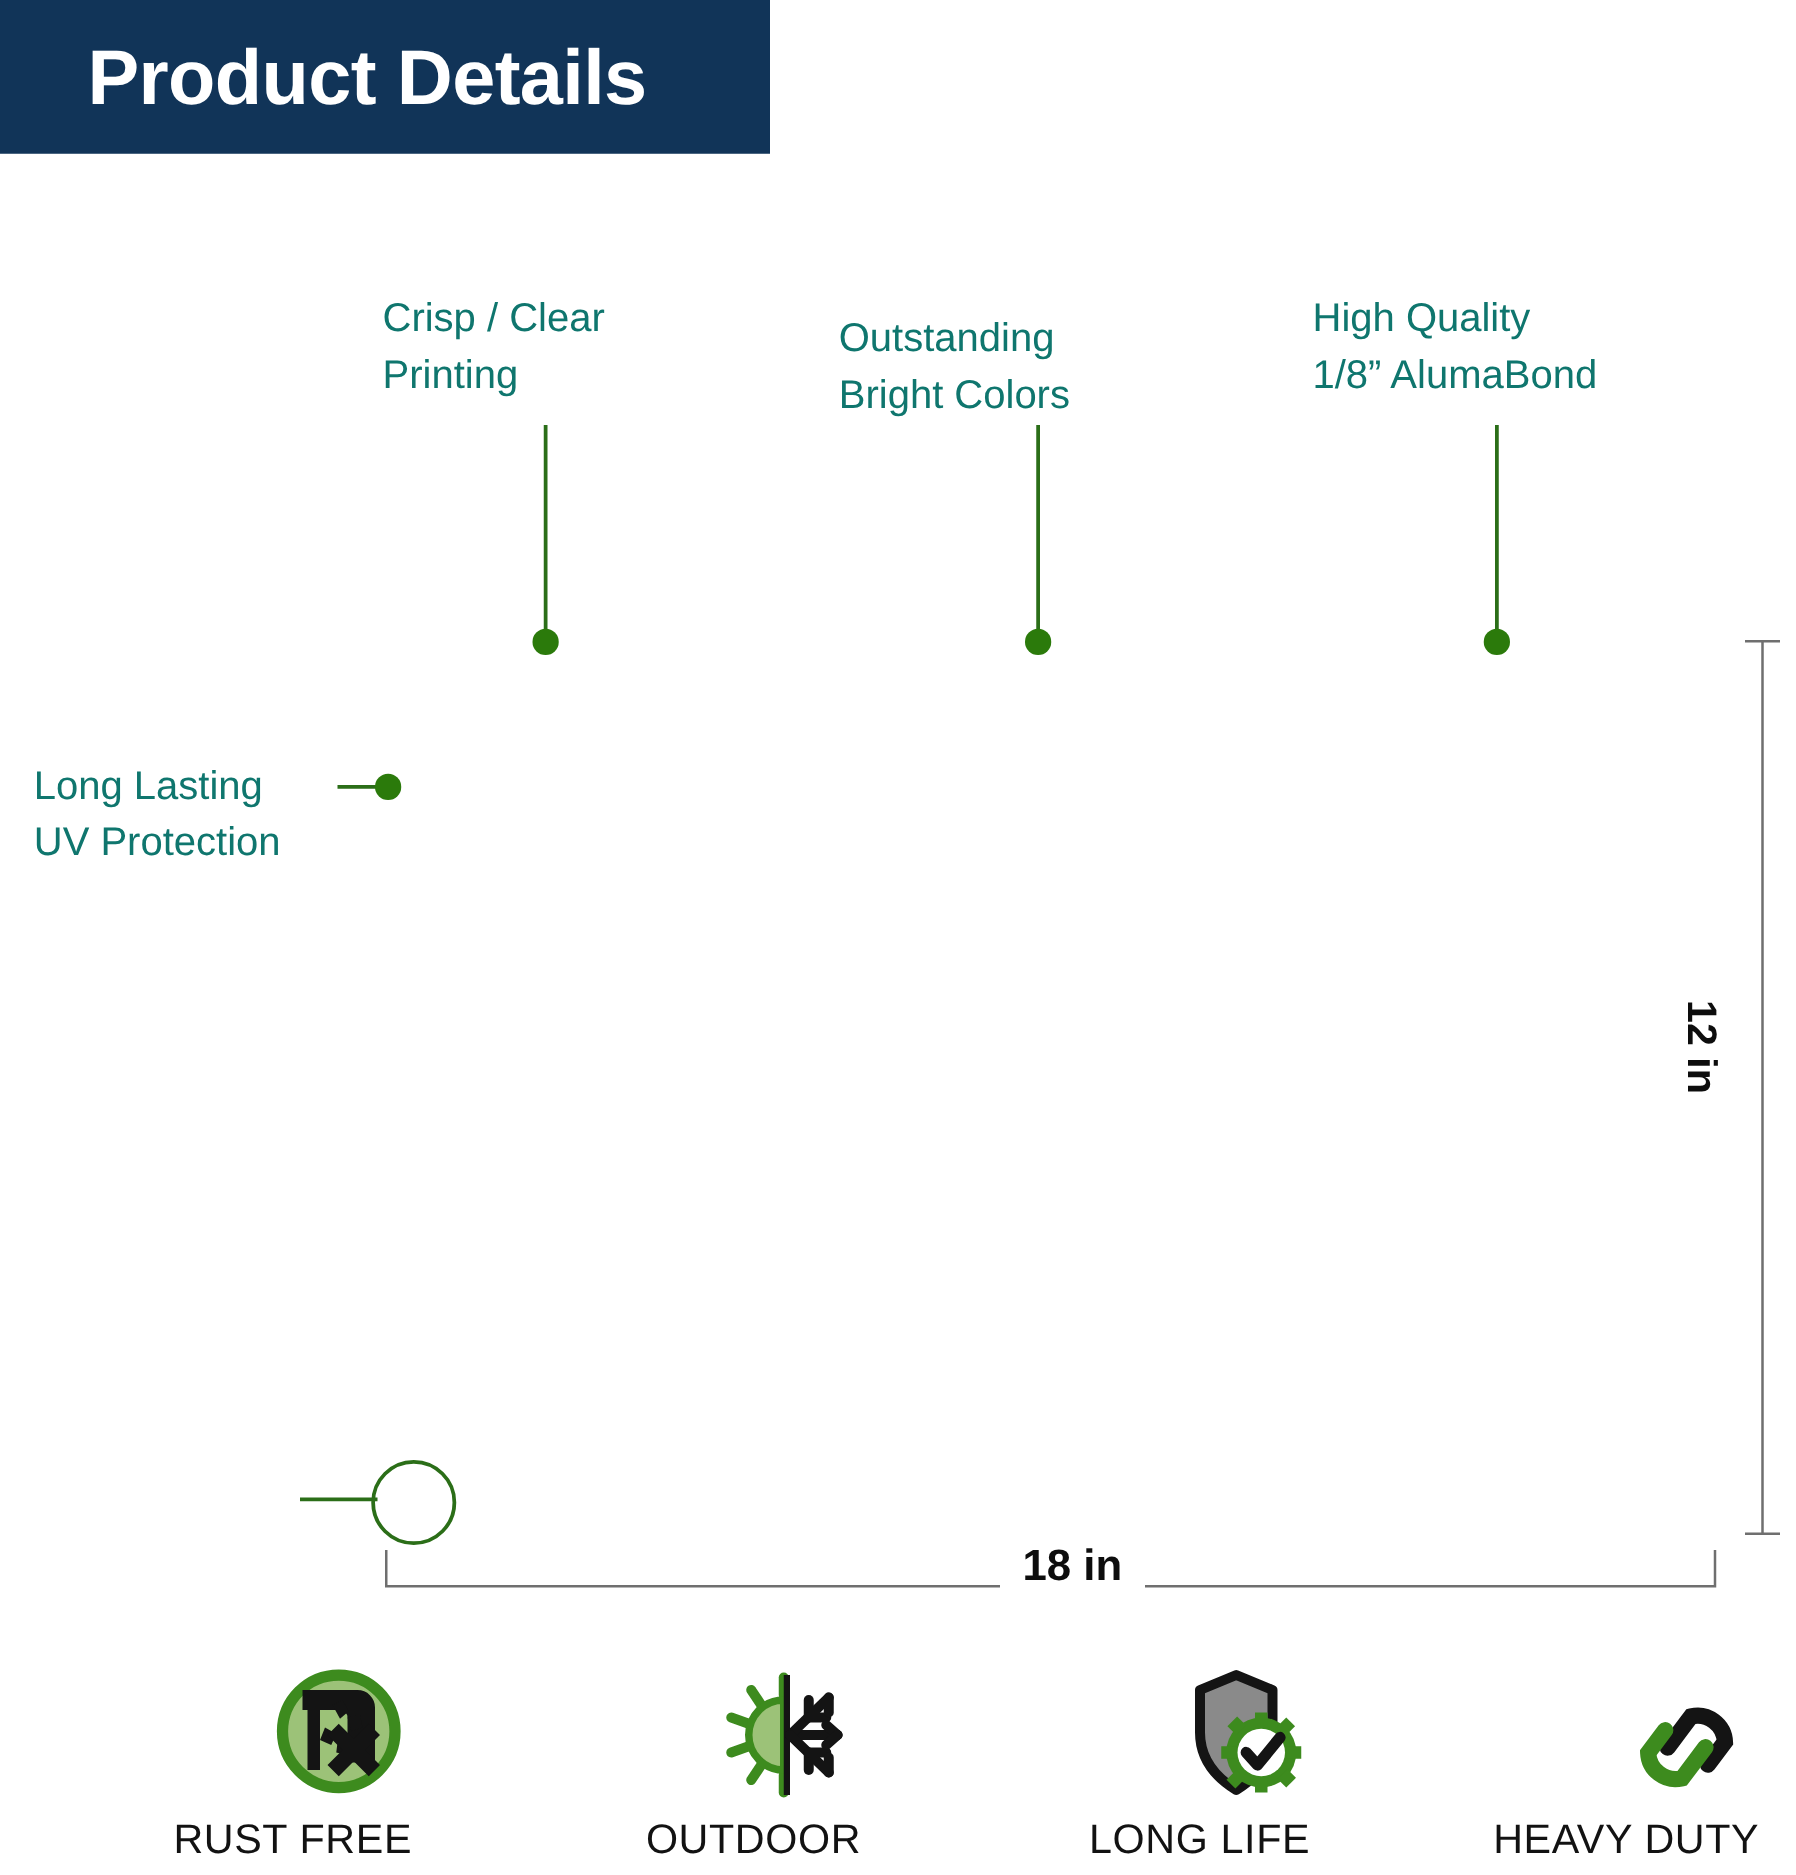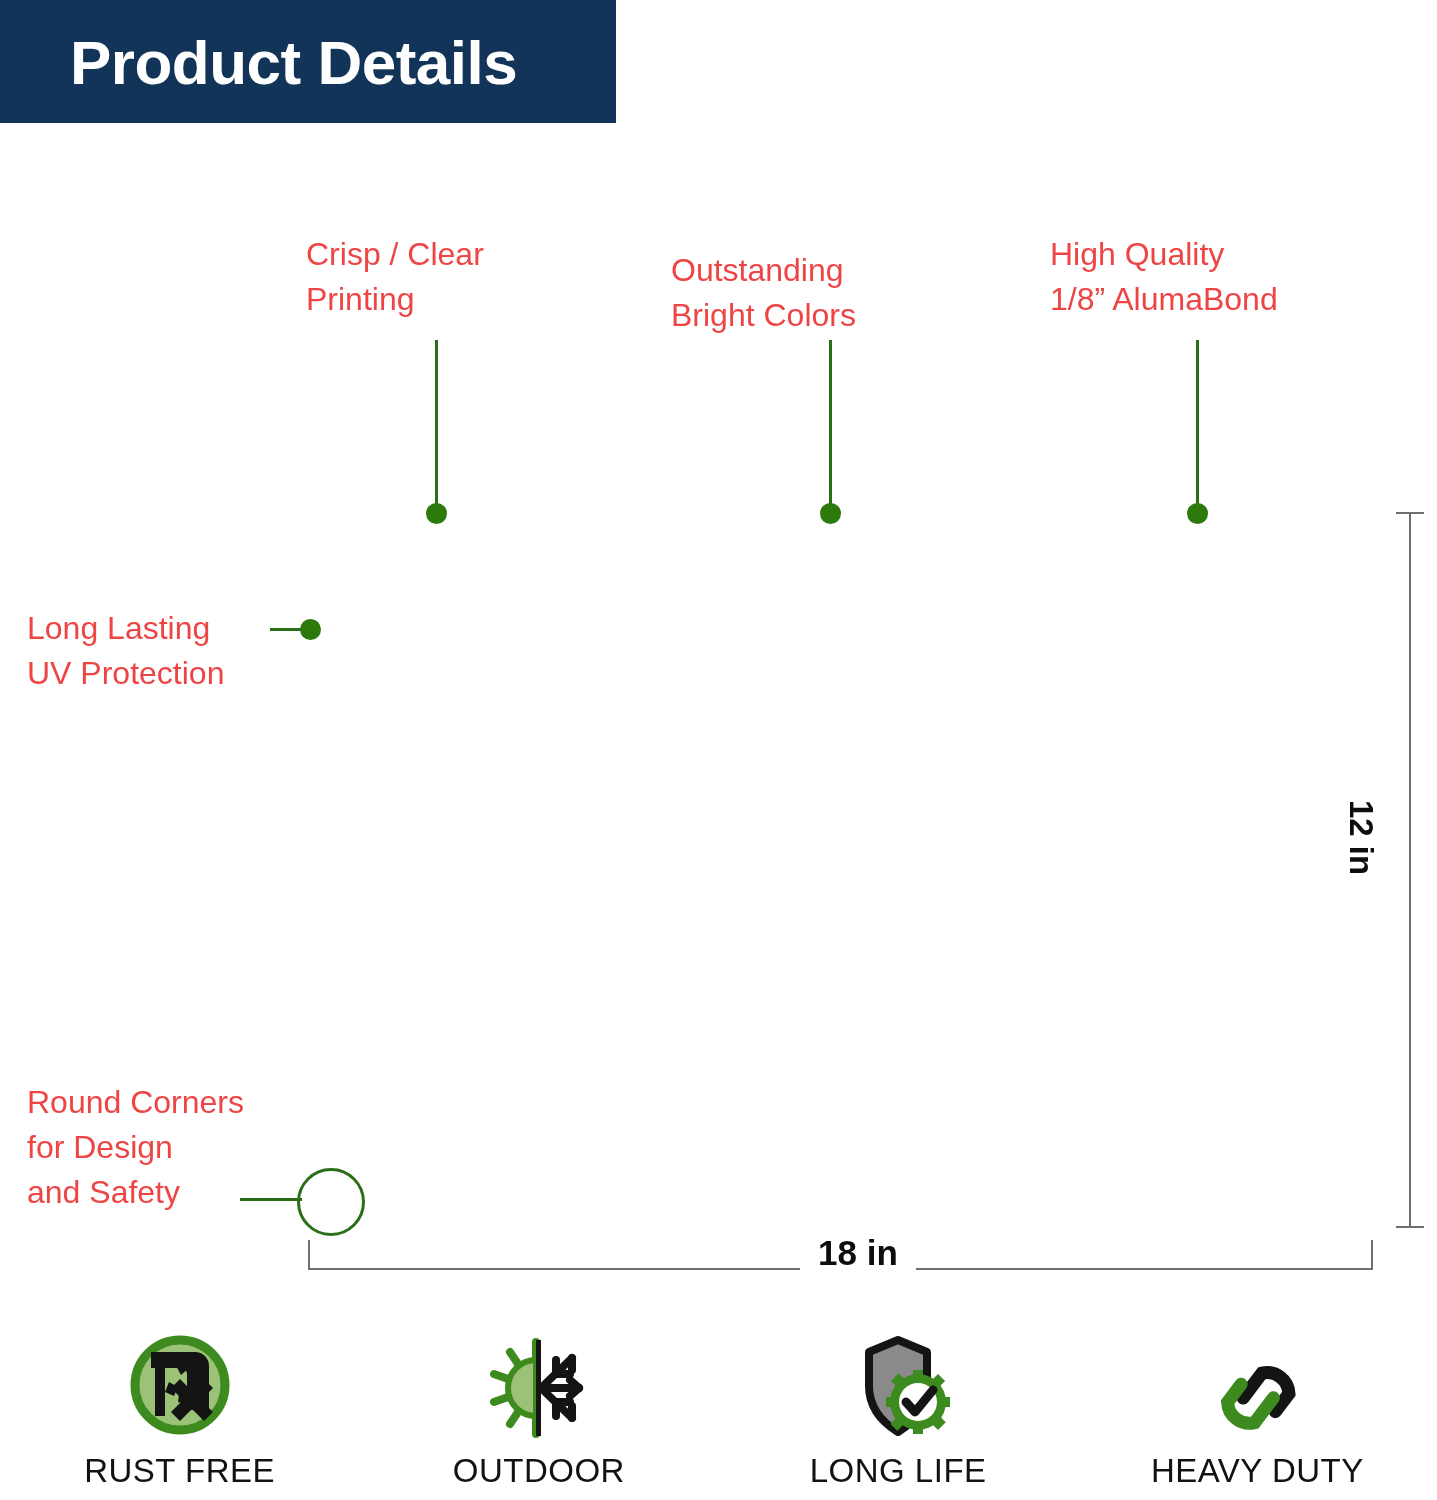--- a/index.html
+++ b/index.html
@@ -16,21 +16,21 @@
     background:#113458;
   }
   .header-title{
     position:absolute;left:70px;top:27px;
     font-size:62px;line-height:72px;font-weight:700;color:#ffffff;
     letter-spacing:-0.5px;white-space:nowrap;
   }
 
   
   .callout{
-    position:absolute;font-size:32px;line-height:45px;color:#ef4444;
+    position:absolute;font-size:32px;line-height:45px;color:#0f766e;
     white-space:pre-line;font-weight:400;
   }
   .c-crisp{left:306px;top:232px;}
   .c-bright{left:671px;top:232px;margin-top:16px;}
   .c-quality{left:1050px;top:232px;}
   .c-uv{left:27px;top:606px;text-align:left;}
   .c-round{left:27px;top:1080px;}
 
   
   .lead-v{
@@ -119,21 +119,21 @@
     font-size:35px;font-weight:700;color:#0d0d0d;background:#ffffff;
     padding:0 18px;white-space:nowrap;
   }
 
   
   .badges{
     position:absolute;left:0;top:1330px;width:1437px;height:170px;
     display:flex;align-items:flex-start;justify-content:space-around;
   }
   .badge{
-    width:300px;display:flex;flex-direction:column;align-items:center;
+    width:300px;display:flex;flex-direction:column;align-items:flex-end;
   }
   .badge-icon{height:118px;display:flex;align-items:center;justify-content:center;}
   .badge-label{
     margin-top:4px;font-size:33px;letter-spacing:0.5px;color:#121212;
     white-space:nowrap;
   }
 </style>
 </head>
 <body>
 
@@ -143,23 +143,20 @@
   <div class="header-title">Product Details</div>
 
   <div class="callout c-crisp">Crisp / Clear
 Printing</div>
   <div class="callout c-bright">Outstanding
 Bright Colors</div>
   <div class="callout c-quality">High Quality
 1/8” AlumaBond</div>
   <div class="callout c-uv">Long Lasting
 UV Protection</div>
-  <div class="callout c-round">Round Corners
-for Design
-and Safety</div>
 
   <div class="lead-v" style="left:435px;top:340px;height:172px;"></div>
   <div class="lead-dot" style="left:426px;top:503px;"></div>
 
   <div class="lead-v" style="left:829px;top:340px;height:172px;"></div>
   <div class="lead-dot" style="left:820px;top:503px;"></div>
 
   <div class="lead-v" style="left:1196px;top:340px;height:172px;"></div>
   <div class="lead-dot" style="left:1187px;top:503px;"></div>
 

